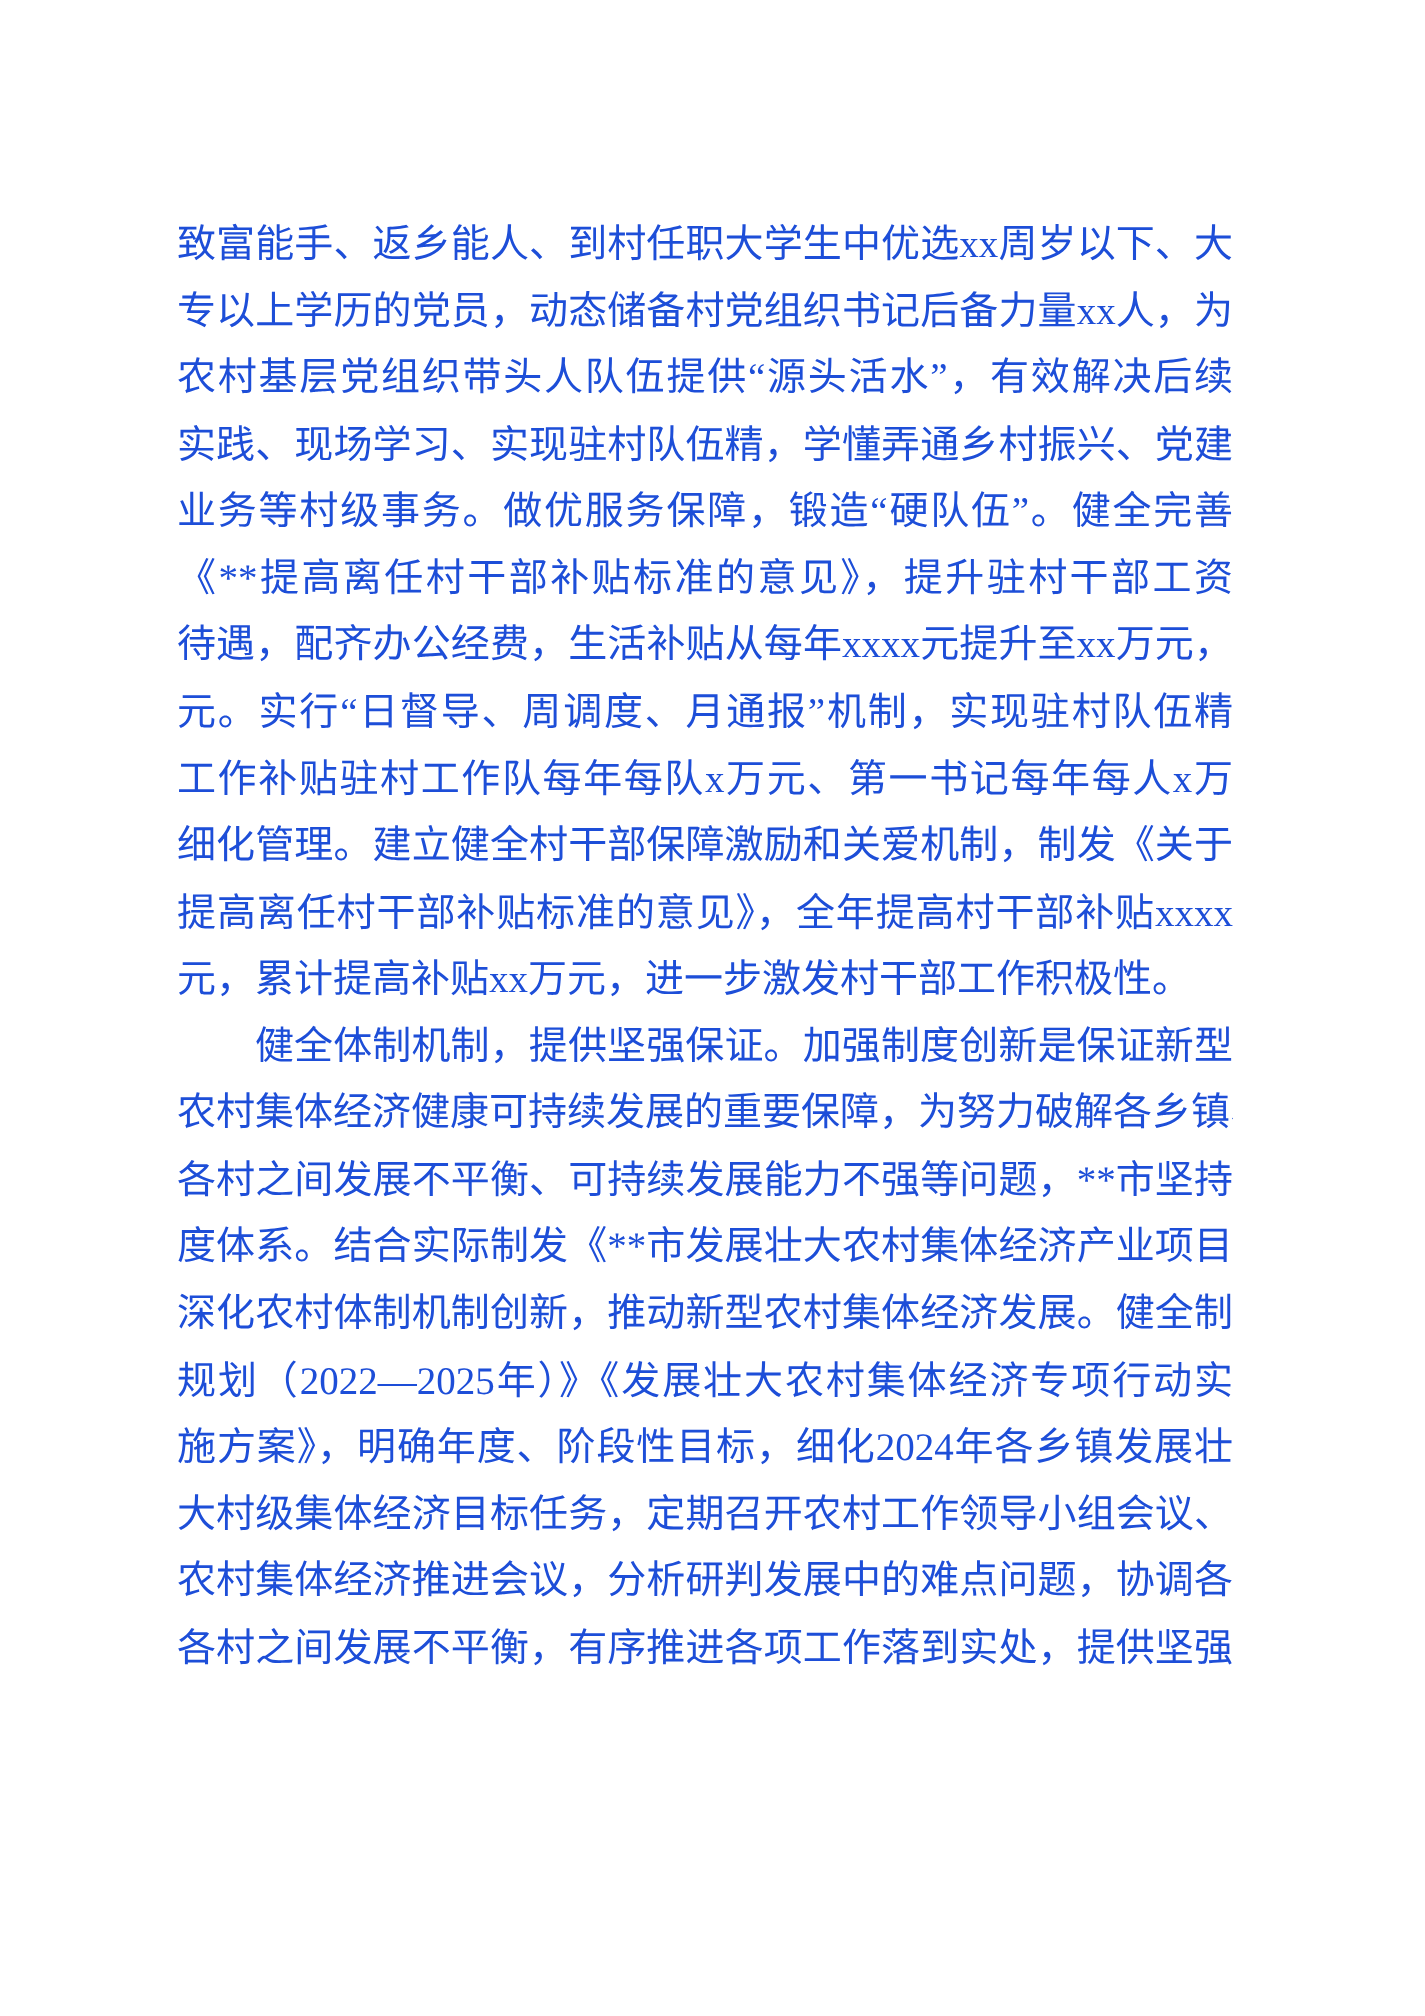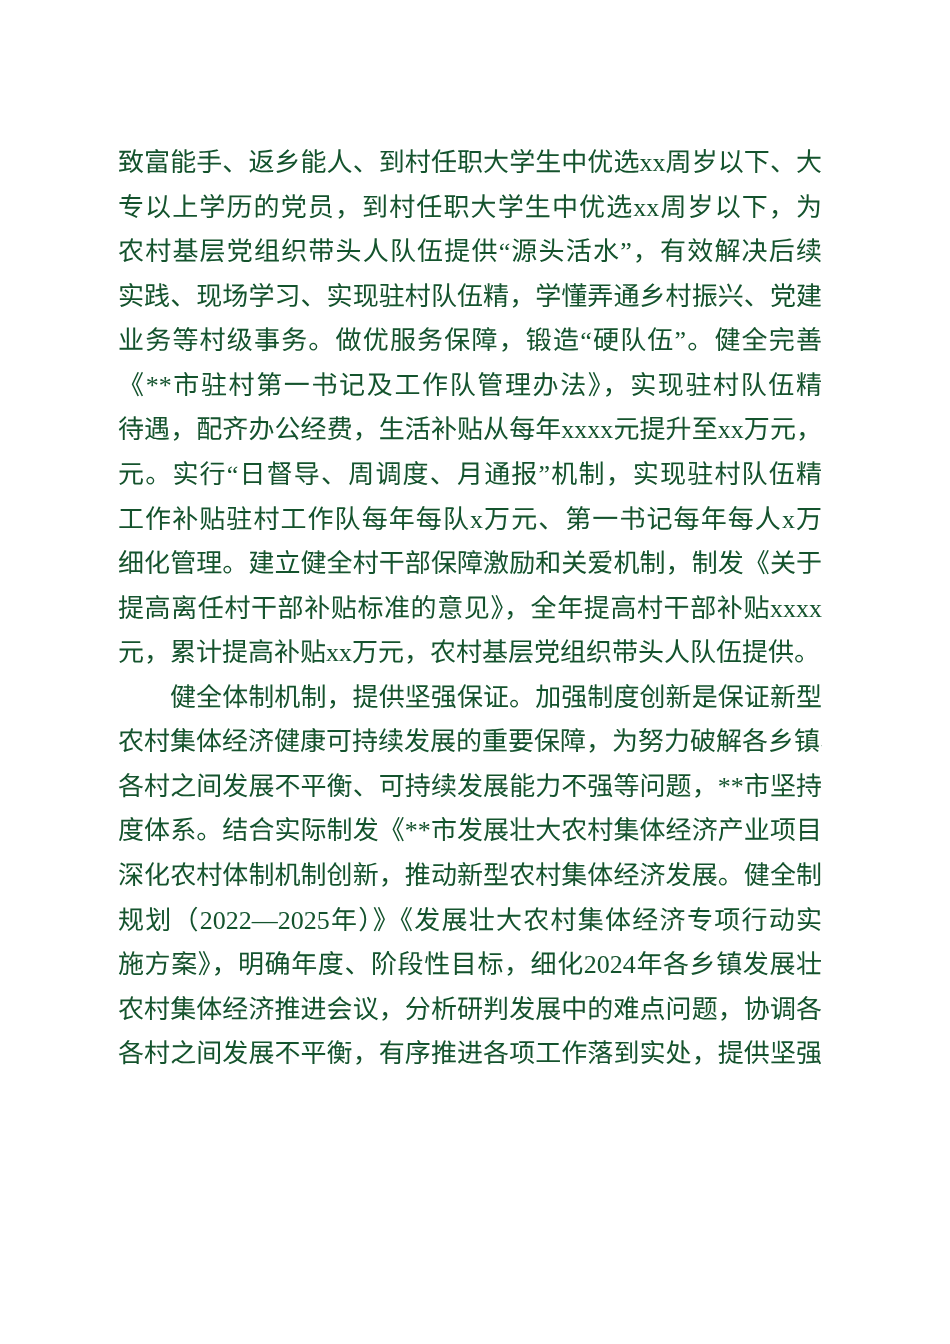--- a/index.html
+++ b/index.html
@@ -19,60 +19,61 @@
     position: absolute;
     left: 118px;
     top: 141px;
     width: 704px;
   }
   .line {
     height: 44.57px;
     line-height: 44.57px;
     font-size: 26px;
     font-weight: 400;
-    color: #14532d;
+    color: #1d4ed8;
     text-align: justify;
     text-align-last: justify;
     white-space: nowrap;
     overflow: hidden;
   }
   .line.para-last {
     text-align-last: left;
   }
   .line.indent-first {
     text-indent: 52px;
   }
 </style>
 </head>
 <body>
 
 <div class="page">
   <div class="textblock">
 
     <div class="para">
       <div class="line">致富能手、返乡能人、到村任职大学生中优选xx周岁以下、大</div>
-      <div class="line">专以上学历的党员，到村任职大学生中优选xx周岁以下，为</div>
+      <div class="line">专以上学历的党员，动态储备村党组织书记后备力量xx人，为</div>
       <div class="line">农村基层党组织带头人队伍提供“源头活水”，有效解决后续</div>
       <div class="line">实践、现场学习、实现驻村队伍精，学懂弄通乡村振兴、党建</div>
       <div class="line">业务等村级事务。做优服务保障，锻造“硬队伍”。健全完善</div>
-      <div class="line">《**市驻村第一书记及工作队管理办法》，实现驻村队伍精</div>
+      <div class="line">《**提高离任村干部补贴标准的意见》，提升驻村干部工资</div>
       <div class="line">待遇，配齐办公经费，生活补贴从每年xxxx元提升至xx万元，</div>
       <div class="line">元。实行“日督导、周调度、月通报”机制，实现驻村队伍精</div>
       <div class="line">工作补贴驻村工作队每年每队x万元、第一书记每年每人x万</div>
       <div class="line">细化管理。建立健全村干部保障激励和关爱机制，制发《关于</div>
       <div class="line">提高离任村干部补贴标准的意见》，全年提高村干部补贴xxxx</div>
-      <div class="line para-last">元，累计提高补贴xx万元，农村基层党组织带头人队伍提供。</div>
+      <div class="line para-last">元，累计提高补贴xx万元，进一步激发村干部工作积极性。</div>
     </div>
 
     <div class="para">
       <div class="line indent-first">健全体制机制，提供坚强保证。加强制度创新是保证新型</div>
       <div class="line">农村集体经济健康可持续发展的重要保障，为努力破解各乡镇、</div>
       <div class="line">各村之间发展不平衡、可持续发展能力不强等问题，**市坚持</div>
       <div class="line">度体系。结合实际制发《**市发展壮大农村集体经济产业项目</div>
       <div class="line">深化农村体制机制创新，推动新型农村集体经济发展。健全制</div>
       <div class="line">规划（2022—2025年）》《发展壮大农村集体经济专项行动实</div>
       <div class="line">施方案》，明确年度、阶段性目标，细化2024年各乡镇发展壮</div>
+      <div class="line">大村级集体经济目标任务，定期召开农村工作领导小组会议、</div>
       <div class="line">农村集体经济推进会议，分析研判发展中的难点问题，协调各</div>
       <div class="line">各村之间发展不平衡，有序推进各项工作落到实处，提供坚强</div>
     </div>
 
   </div>
 </div>
 
 </body></html>

